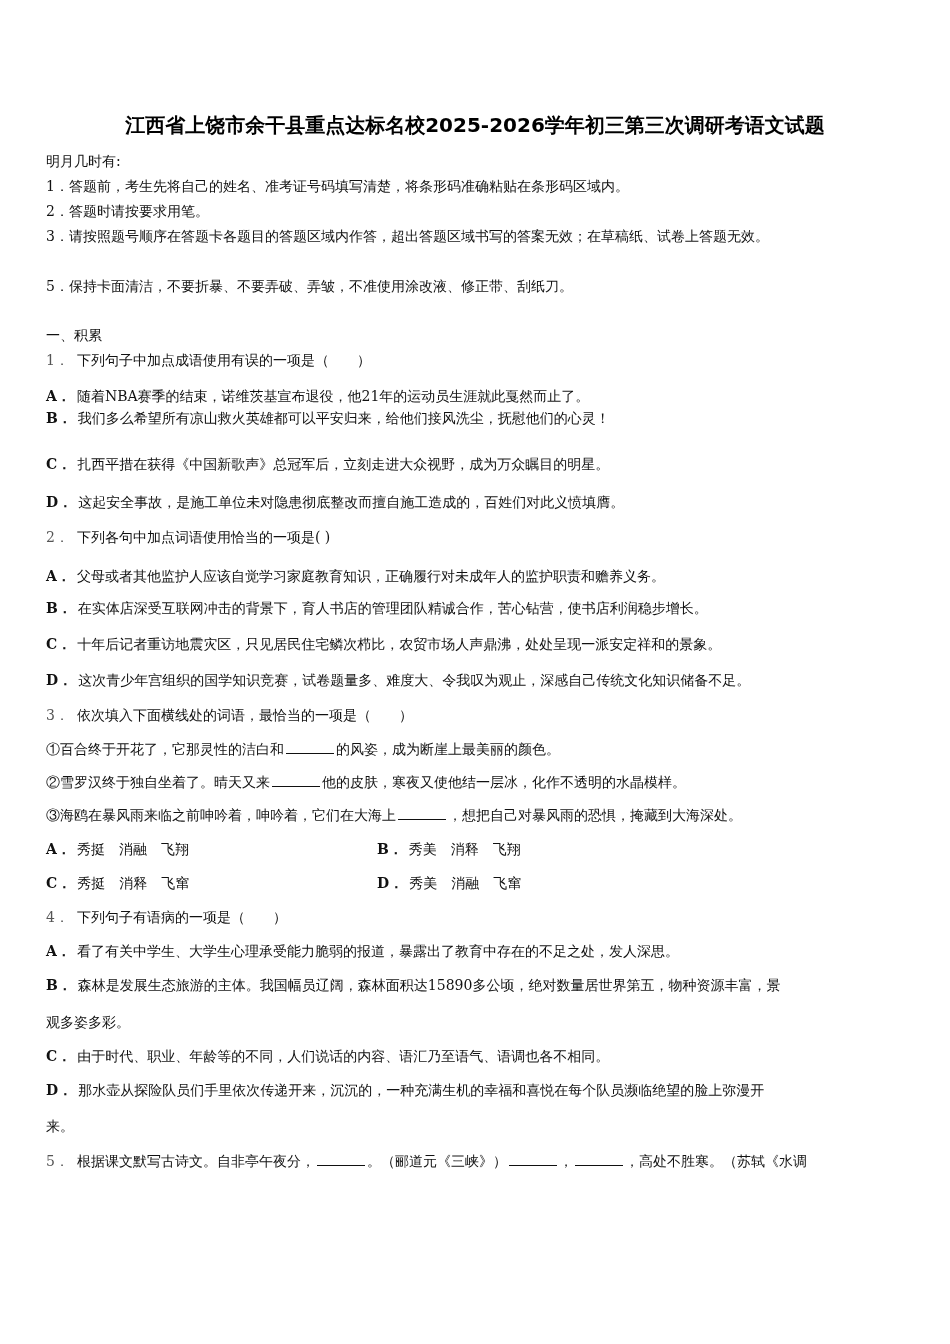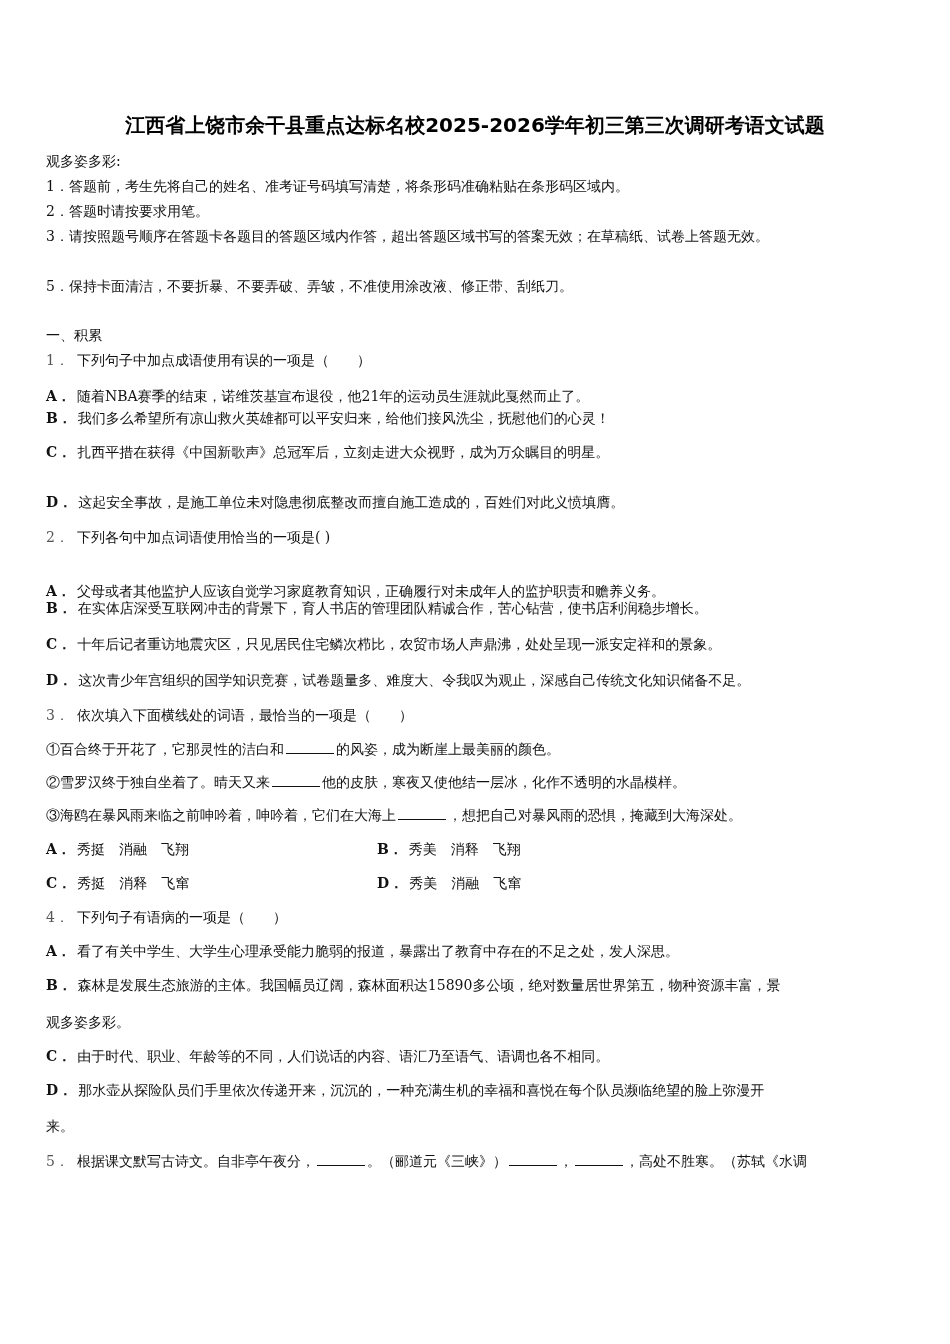--- a/index.html
+++ b/index.html
@@ -20,40 +20,40 @@
     .line .lbl { font-weight: bold; margin-right: 6px; }
     .line .num { color: #555; margin-right: 8px; }
     .blank { display: inline-block; border-bottom: 1px solid #111; width: 48px; height: 12px; vertical-align: baseline; margin: 0 2px; }
   </style>
 </head>
 <body>
 
 <div class="page">
   <div class="title">江西省上饶市余干县重点达标名校2025-2026学年初三第三次调研考语文试题</div>
 
-  <div class="line" style="top:153px;">观多姿多彩:</div>
+  <div class="line" style="top:153px;">明月几时有:</div>
   <div class="line" style="top:178px;">1．答题前，考生先将自己的姓名、准考证号码填写清楚，将条形码准确粘贴在条形码区域内。</div>
   <div class="line" style="top:203px;">2．答题时请按要求用笔。</div>
   <div class="line" style="top:228px;">3．请按照题号顺序在答题卡各题目的答题区域内作答，超出答题区域书写的答案无效；在草稿纸、试卷上答题无效。</div>
   <div class="line" style="top:278px;">5．保持卡面清洁，不要折暴、不要弄破、弄皱，不准使用涂改液、修正带、刮纸刀。</div>
 
   <div class="line" style="top:327px;">一、积累</div>
 
   <div class="line" style="top:352px;">
     <span class="num">1．</span><span>下列句子中加点成语使用有误的一项是（　　）</span>
   </div>
   <div class="line" style="top:388px;"><span class="lbl">A．</span><span>随着NBA赛季的结束，诺维茨基宣布退役，他21年的运动员生涯就此戛然而止了。</span></div>
   <div class="line" style="top:410px;text-align:right;"><span class="lbl">B．</span><span>我们多么希望所有凉山救火英雄都可以平安归来，给他们接风洗尘，抚慰他们的心灵！</span></div>
-  <div class="line" style="top:444px;"><span class="lbl">C．</span><span>扎西平措在获得《中国新歌声》总冠军后，立刻走进大众视野，成为万众瞩目的明星。</span></div>
+  <div class="line" style="top:456px;"><span class="lbl">C．</span><span>扎西平措在获得《中国新歌声》总冠军后，立刻走进大众视野，成为万众瞩目的明星。</span></div>
   <div class="line" style="top:494px;"><span class="lbl">D．</span><span>这起安全事故，是施工单位未对隐患彻底整改而擅自施工造成的，百姓们对此义愤填膺。</span></div>
 
   <div class="line" style="top:529px;">
     <span class="num">2．</span><span>下列各句中加点词语使用恰当的一项是( )</span>
   </div>
-  <div class="line" style="top:583px;"><span class="lbl">A．</span><span>父母或者其他监护人应该自觉学习家庭教育知识，正确履行对未成年人的监护职责和赡养义务。</span></div>
+  <div class="line" style="top:568px;"><span class="lbl">A．</span><span>父母或者其他监护人应该自觉学习家庭教育知识，正确履行对未成年人的监护职责和赡养义务。</span></div>
   <div class="line" style="top:600px;"><span class="lbl">B．</span><span>在实体店深受互联网冲击的背景下，育人书店的管理团队精诚合作，苦心钻营，使书店利润稳步增长。</span></div>
   <div class="line" style="top:636px;"><span class="lbl">C．</span><span>十年后记者重访地震灾区，只见居民住宅鳞次栉比，农贸市场人声鼎沸，处处呈现一派安定祥和的景象。</span></div>
   <div class="line" style="top:672px;"><span class="lbl">D．</span><span>这次青少年宫组织的国学知识竞赛，试卷题量多、难度大、令我叹为观止，深感自己传统文化知识储备不足。</span></div>
 
   <div class="line" style="top:707px;">
     <span class="num">3．</span><span>依次填入下面横线处的词语，最恰当的一项是（　　）</span>
   </div>
   <div class="line" style="top:741px;"><span>①百合终于开花了，它那灵性的洁白和</span><span class="blank"></span><span>的风姿，成为断崖上最美丽的颜色。</span></div>
   <div class="line" style="top:774px;"><span>②雪罗汉终于独自坐着了。晴天又来</span><span class="blank"></span><span>他的皮肤，寒夜又使他结一层冰，化作不透明的水晶模样。</span></div>
   <div class="line" style="top:807px;"><span>③海鸥在暴风雨来临之前呻吟着，呻吟着，它们在大海上</span><span class="blank"></span><span>，想把自己对暴风雨的恐惧，掩藏到大海深处。</span></div>

